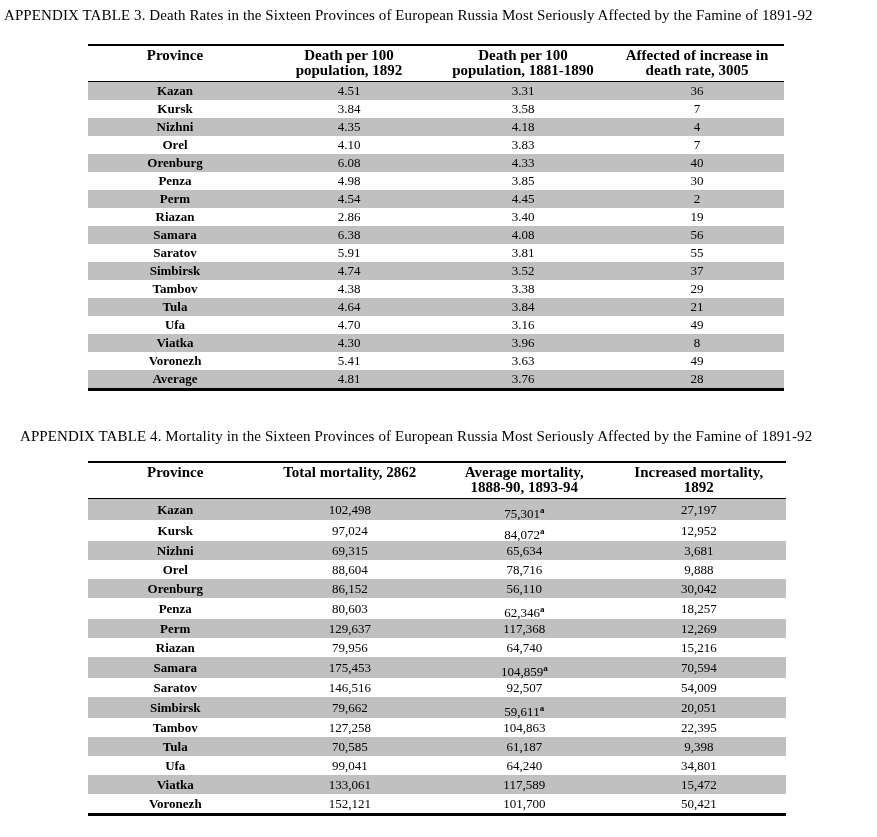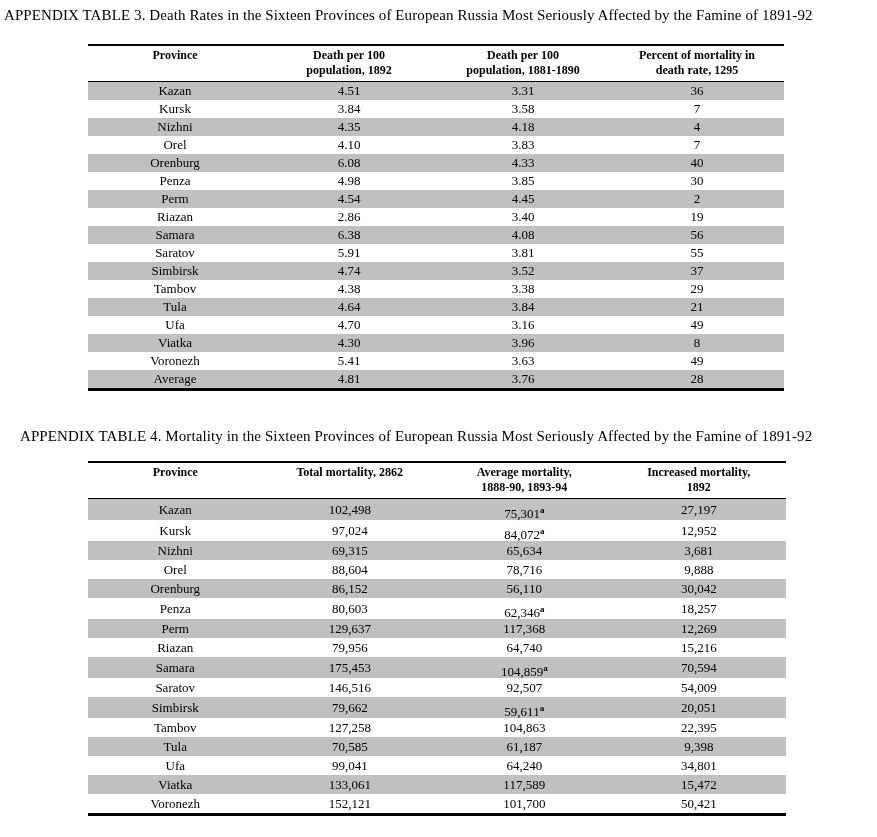--- a/index.html
+++ b/index.html
@@ -24,41 +24,41 @@
     position: absolute;
     border-collapse: collapse;
     table-layout: fixed;
     border-top: 2px solid #000;
     border-bottom: 3px solid #000;
   }
   #table3 { left: 88px; top: 44px;  width: 696px; }
   #table4 { left: 88px; top: 461px; width: 698px; }
 
   thead th {
-    font-size: 12px;
+    font-size: 15px;
     font-weight: bold;
     text-align: center;
     vertical-align: top;
     border-bottom: 1.5px solid #000;
     padding: 2px 0 3px 0;
   }
   thead th div { line-height: 15px; white-space: nowrap; }
 
   tbody td {
     font-size: 13px;
     text-align: center;
     padding: 0;
     vertical-align: middle;
   }
   #table3 tbody td { height: 18px; }
   #table4 tbody td { height: 19px; }
   #table4 tbody tr.tall td { height: 21px; }
 
   tr.shaded td { background: #c0c0c0; }
-  td.province { font-weight: normal; }
+  td.province { font-weight: bold; }
 
   .drop { position: relative; top: 4px; display: inline-block; line-height: 1; }
   sup.fn {
     font-weight: bold;
     font-size: 9px;
     line-height: 0;
     vertical-align: super;
   }
 </style>
 </head>
@@ -82,22 +82,22 @@
           </th>
           <th>
             <div>Death per 100</div>
             <div>population, 1892</div>
           </th>
           <th>
             <div>Death per 100</div>
             <div>population, 1881-1890</div>
           </th>
           <th>
-            <div>Percent of mortality in</div>
-            <div>death rate, 1295</div>
+            <div>Affected of increase in</div>
+            <div>death rate, 3005</div>
           </th>
         </tr>
       </thead>
     <tbody>
         <tr class="shaded">
           <td class="province">Kazan</td>
           <td>4.51</td>
           <td>3.31</td>
           <td>36</td>
         </tr>

